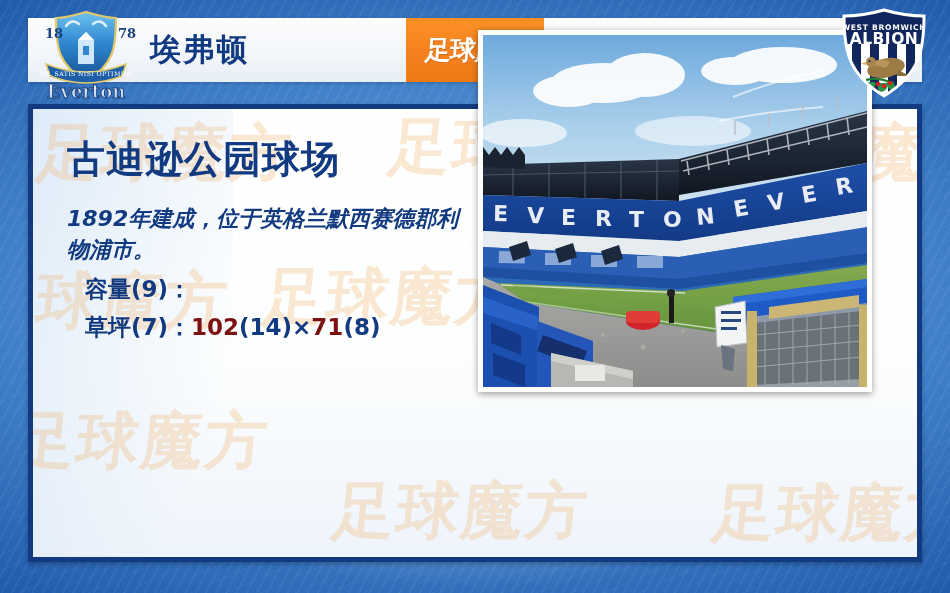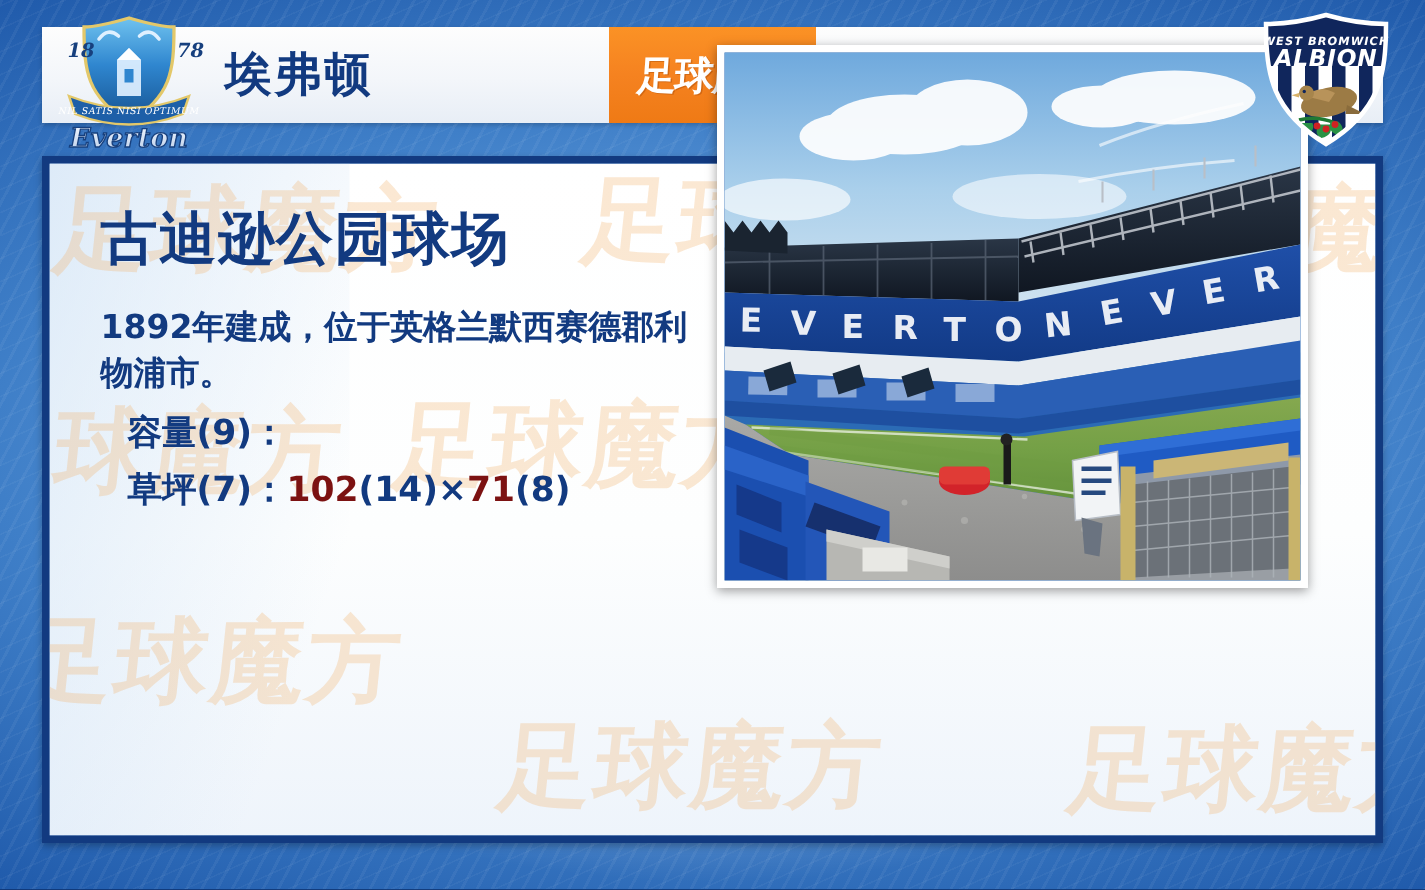--- a/index.html
+++ b/index.html
@@ -91,21 +91,20 @@
     font-weight: bold;
     letter-spacing: -1px;
     text-shadow: 1px 1px 0 rgba(150,60,0,0.35);
     transform: skewX(-4deg);
   }
 
   
   .crest {
     position: absolute;
     z-index: 7;
-    font-style: italic;
   }
   .crest.home { left: 32px; top: 6px; width: 108px; height: 96px; }
   .crest.away { right: 8px; top: 4px; width: 116px; height: 100px; }
 
   
   .panel {
     position: absolute;
     left: 28px;
     top: 104px;
     width: 894px;
@@ -169,20 +168,21 @@
     margin: 0 0 22px 0;
     white-space: nowrap;
   }
   .stadium-desc {
     font-size: 22px;
     font-weight: bold;
     color: #123a80;
     line-height: 1.42;
     margin: 12px 0 6px 0;
     width: 400px;
+    font-style: italic;
   }
   .stat-row {
     font-size: 23px;
     font-weight: bold;
     color: #123a80;
     line-height: 1.62;
     white-space: nowrap;
     display: flex;
     align-items: center;
     margin-left: 18px;

